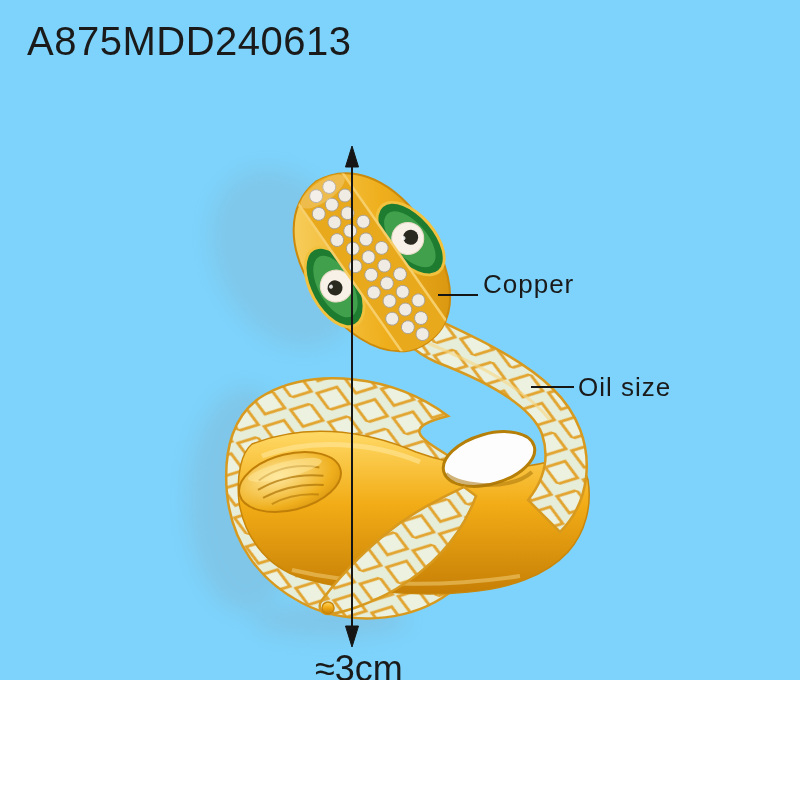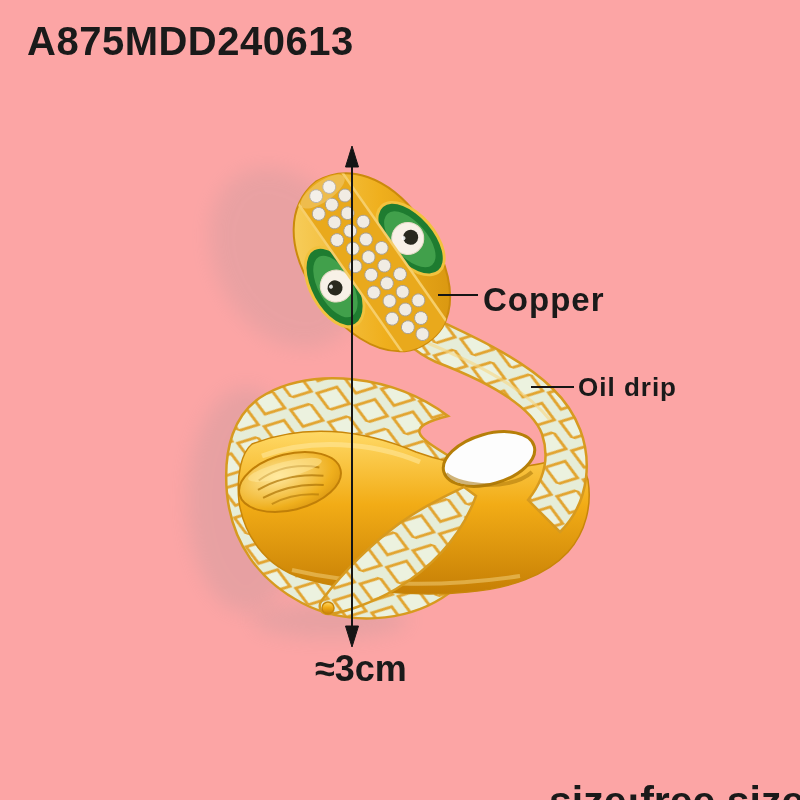--- a/index.html
+++ b/index.html
@@ -1,26 +1,25 @@
 <!DOCTYPE html>
 <html><head>
 <meta charset="utf-8">
 <style>
   html,body{margin:0;padding:0;background:#ffffff;}
   #canvas{
     position:relative;
-    width:800px;height:800px;
-    background:#fca5a5;
+    width:800px;height:680px;
+    background:#7dd3fc;
     overflow:hidden;
     font-family:"Liberation Sans", sans-serif;
-    font-weight:bold;
   }
   .txt{position:absolute;color:#1a1a1a;white-space:pre;}
   #sku{left:27px;top:19px;font-size:40px;letter-spacing:0.5px;}
-  #copper-label{left:483px;top:281px;font-size:33px;letter-spacing:1px;}
+  #copper-label{left:483px;top:269px;font-size:26px;letter-spacing:1px;}
   #oil-label{left:578px;top:372px;font-size:26px;letter-spacing:1px;}
   #cm-label{left:315px;top:648px;font-size:36px;text-align:right;}
   #specs{left:549px;top:686px;font-size:41px;line-height:46px;text-align:left;}
   svg{position:absolute;left:0;top:0;}
 </style>
 </head>
 <body>
 
 <div id="canvas">
 
@@ -170,21 +169,21 @@
     </g>
 
     <line x1="438" y1="295" x2="478" y2="295" stroke="#151515" stroke-width="2"></line>
     <line x1="531" y1="387" x2="574" y2="387" stroke="#151515" stroke-width="2"></line>
   </svg>
 
   <div class="txt" id="sku">A875MDD240613</div>
 
   <div class="txt" id="copper-label">Copper</div>
 
-  <div class="txt" id="oil-label">Oil drip</div>
+  <div class="txt" id="oil-label">Oil size</div>
 
   <div class="txt" id="cm-label">≈3cm</div>
 
   <div class="txt" id="specs">
     <div>size:free size</div>
     
   </div>
 
 </div>
 

